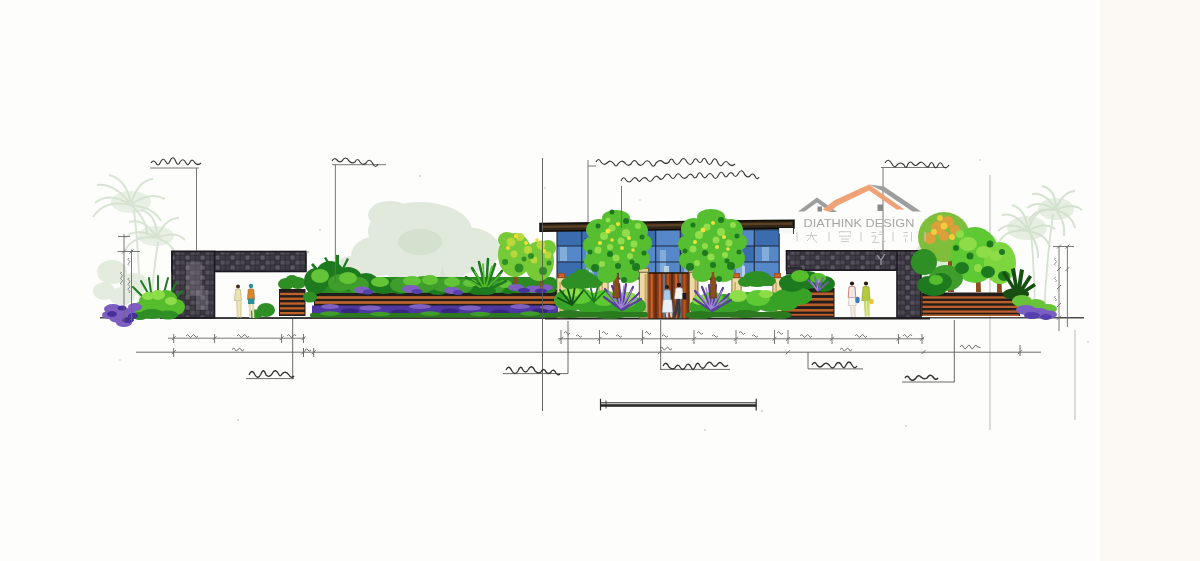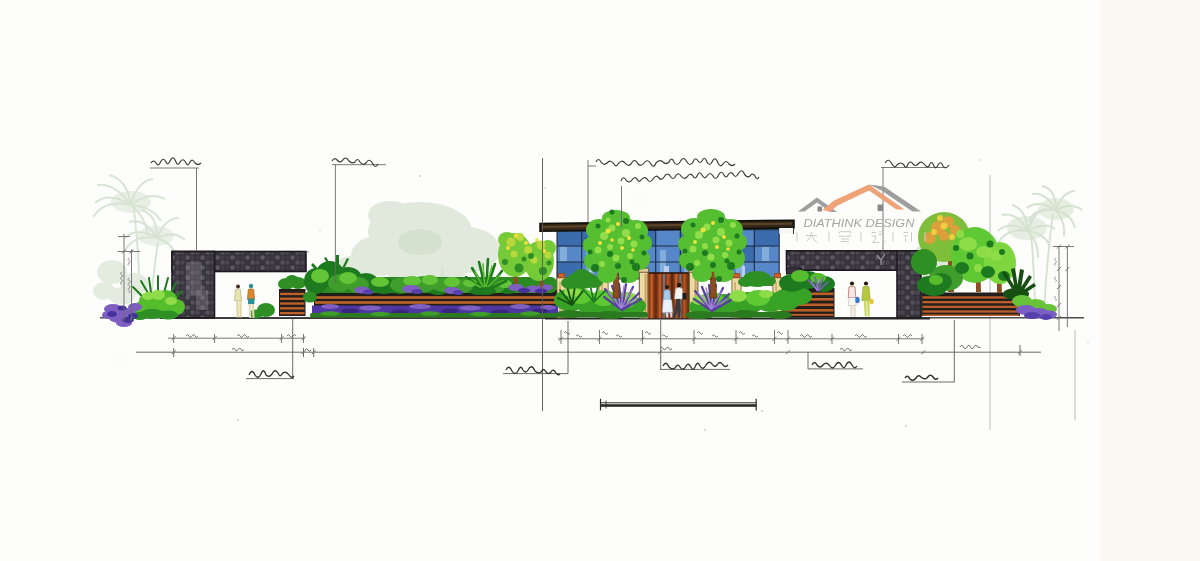--- a/index.html
+++ b/index.html
@@ -1,16 +1,16 @@
 <!DOCTYPE html>
 <html><head>
 <meta charset="utf-8">
 <style>
 html,body{margin:0;padding:0;background:#ffffff;font-family:"Liberation Sans",sans-serif;}
-#stage{position:relative;width:1200px;height:561px;background:#a21caf;overflow:hidden;font-style:italic;}
+#stage{position:relative;width:1200px;height:561px;background:#a21caf;overflow:hidden;}
 svg{position:absolute;left:0;top:0;}
 </style>
 </head>
 <body>
 <div id="stage">
 <svg width="1200" height="561" viewBox="0 0 1200 561">
 <defs>
 <pattern id="tiles" width="15" height="10" patternUnits="userSpaceOnUse">
   <rect width="15" height="10" fill="#2b272f"></rect>
   <rect width="4.3" height="4.3" x="0.4" y="0.4" fill="#4b4751"></rect>

